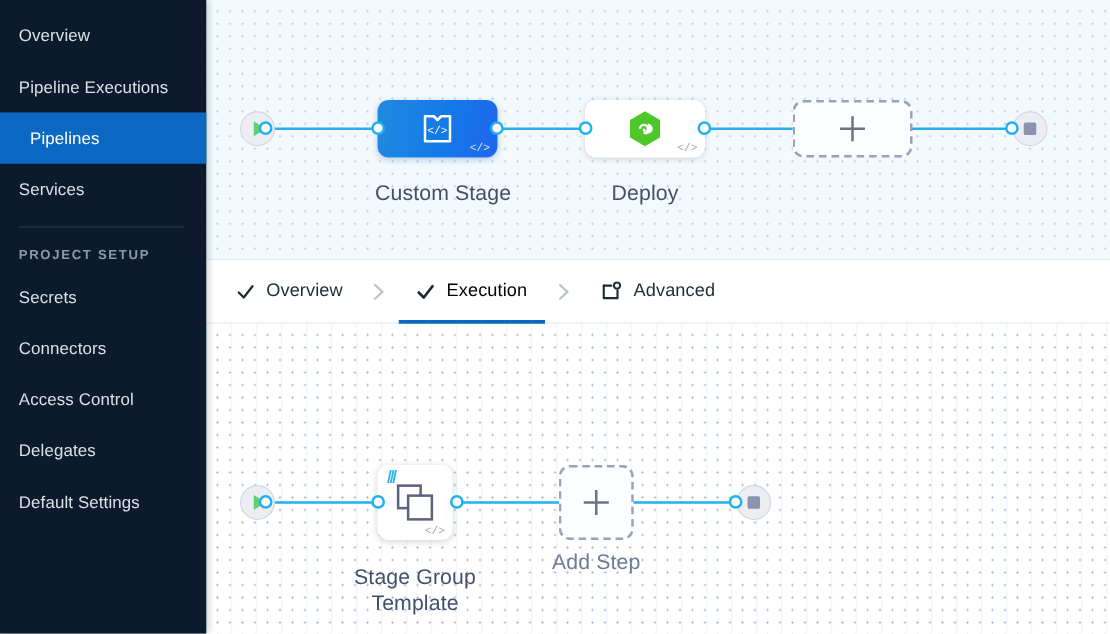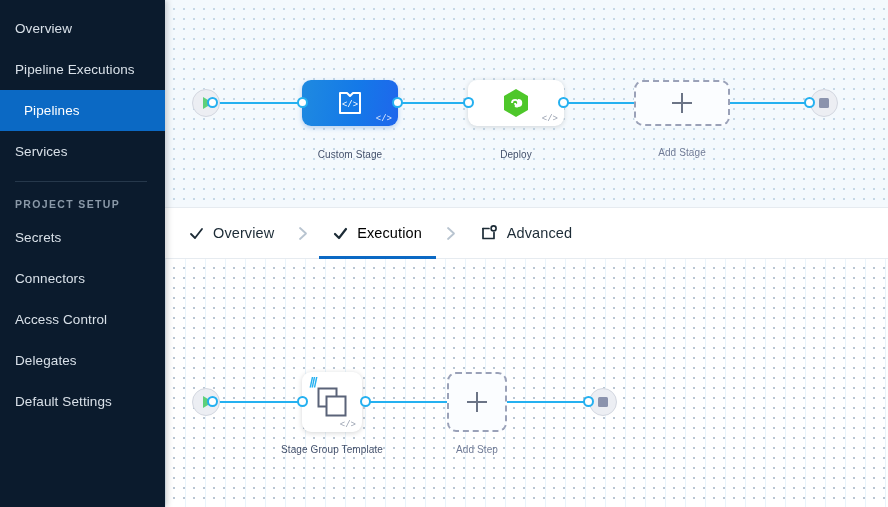--- a/index.html
+++ b/index.html
@@ -222,28 +222,28 @@
     font-size: 9px;
     font-family: "Liberation Mono", monospace;
     line-height: 1;
   }
   .code-badge.light { color: rgba(255,255,255,0.85); }
   .code-badge.dark  { color: #9aa2b1; }
 
   .node-label {
     position: absolute;
     text-align: center;
-    font-size: 10px;
+    font-size: 17px;
     color: #43506b;
     letter-spacing: 0.1px;
     line-height: 21px;
     white-space: nowrap;
   }
   .node-label.muted { color: #707b96; }
-  .node-label.wrap { white-space: normal; width: 110px; }
+  .node-label.wrap { white-space: normal; width: 110px; margin-top: 12px; }
 
   .tmpl-marker {
     position: absolute;
     left: 8px; top: 4px;
     font-size: 11px;
     font-weight: bold;
     color: #24b0f0;
     letter-spacing: -1px;
     transform: skewX(-12deg);
     line-height: 1;
@@ -329,21 +329,20 @@
       </div>
       <div class="port" style="left:298px; top:97px;"></div>
       <div class="port" style="left:393px; top:97px;"></div>
       <div class="node-label" style="left:301px; top:144px; width:100px;">Deploy</div>
 
       <div class="node" style="left:469px; top:80px;">
         <div class="stage-card dashed">
           <div class="plus"></div>
         </div>
       </div>
-      <div class="node-label muted" style="left:467px; top:142px; width:100px;">Add Stage</div>
 
       <div class="node" style="left:645px; top:89px;">
         <div class="terminal">
           <div class="stop-sq"></div>
         </div>
       </div>
       <div class="port" style="left:639px; top:97px;"></div>
     </div>
 
     <div id="tabstrip">

